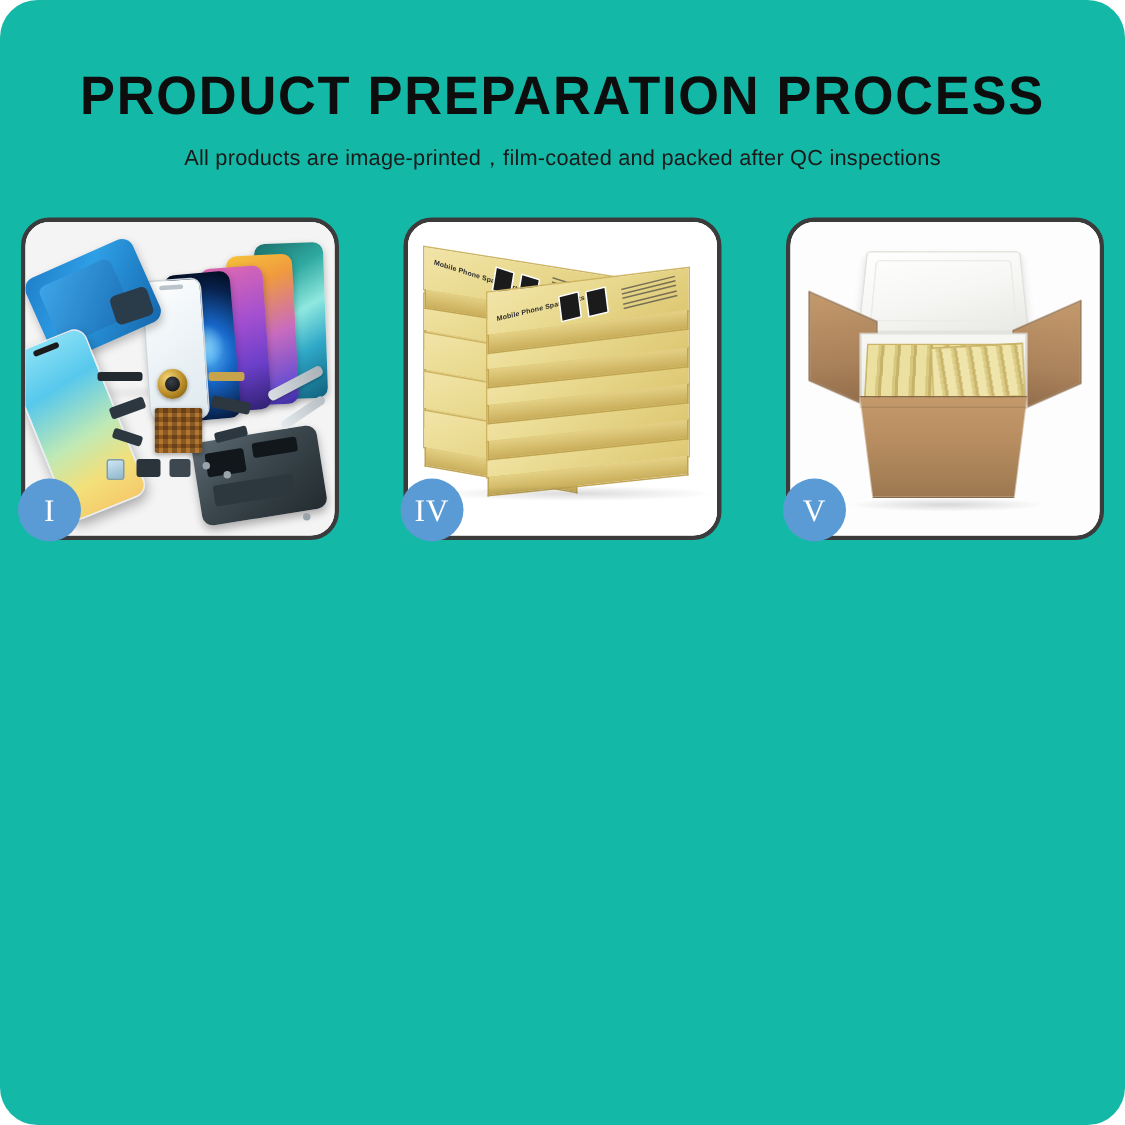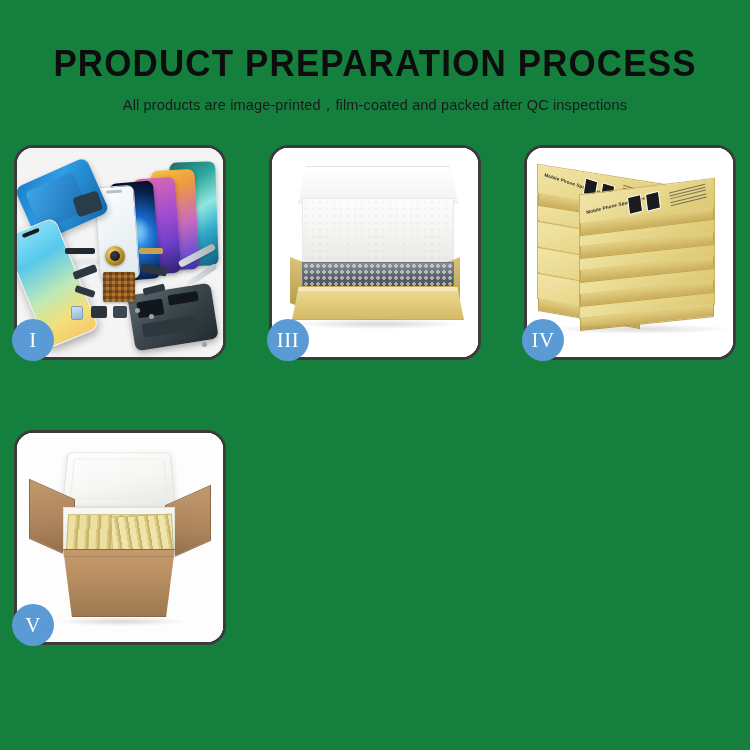--- a/index.html
+++ b/index.html
@@ -2,21 +2,21 @@
 <html><head>
 <meta charset="utf-8">
 <style>
   * { box-sizing: border-box; margin: 0; padding: 0; }
   html, body {
     width: 750px; height: 750px;
     background: #ffffff;
     font-family: "Liberation Sans", "DejaVu Sans", sans-serif;
     overflow: hidden;
   }
-  .page { position: relative; width: 750px; height: 750px; background: #15803d; }
+  .page { position: relative; width: 750px; height: 750px; background: #14b8a6; border-radius: 25px; }
 
   
   .header { position: absolute; top: 0; left: 0; width: 750px; text-align: center; }
   .title {
     font-size: 36px; font-weight: 700; color: #0d0d0d;
     letter-spacing: 1.2px; white-space: nowrap;
     margin-top: 45px; line-height: 1.05;
     transform: scaleX(0.97); transform-origin: center;
   }
   .subtitle {
@@ -310,36 +310,20 @@
           <div class="screw" style="left:132px;top:166px;"></div>
           <div class="screw" style="right:16px;bottom:10px;"></div>
           <div class="tool"></div>
           <div class="tool2"></div>
         </div>
       </div>
       <div class="badge">I</div>
     </div>
 
 
-    <div class="panel white">
-      <div class="panel-inner">
-        <div class="p3">
-          <div class="box3-lid"></div>
-          <div class="foam3"></div>
-          <div class="box3-left"></div>
-          <div class="box3-right"></div>
-          <div class="grey-foam"></div>
-          <div class="box3-front">
-              <div class="edge"></div>
-            </div>
-          <div class="box3-shadow"></div>
-        </div>
-      </div>
-      <div class="badge">III</div>
-    </div>
 
     <div class="panel white">
       <div class="panel-inner">
         <div class="p4">
           <div class="stack">
 
             <div class="ybox" style="left:2px;top:36px;width:104px;height:26px;transform:skewY(10deg);">
                 <div class="top"></div>
                 <div class="side"></div>
               </div>

